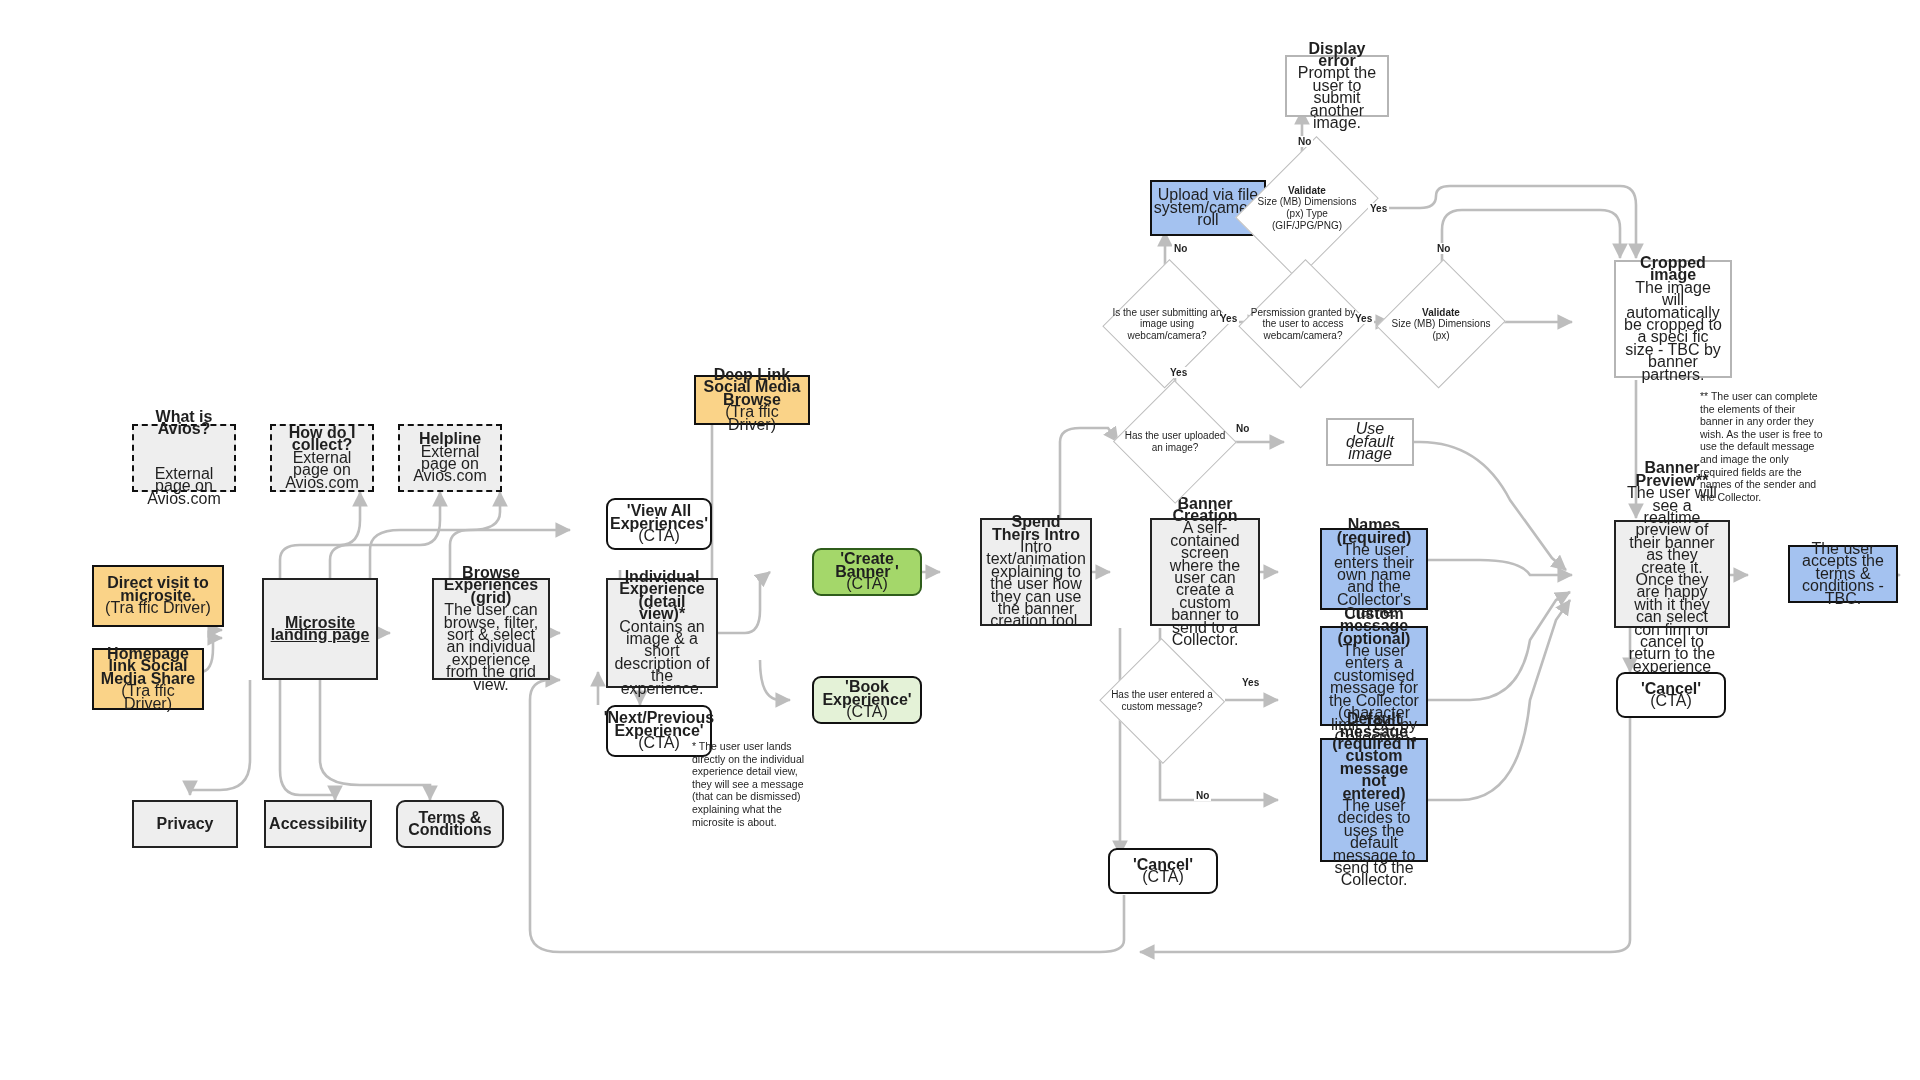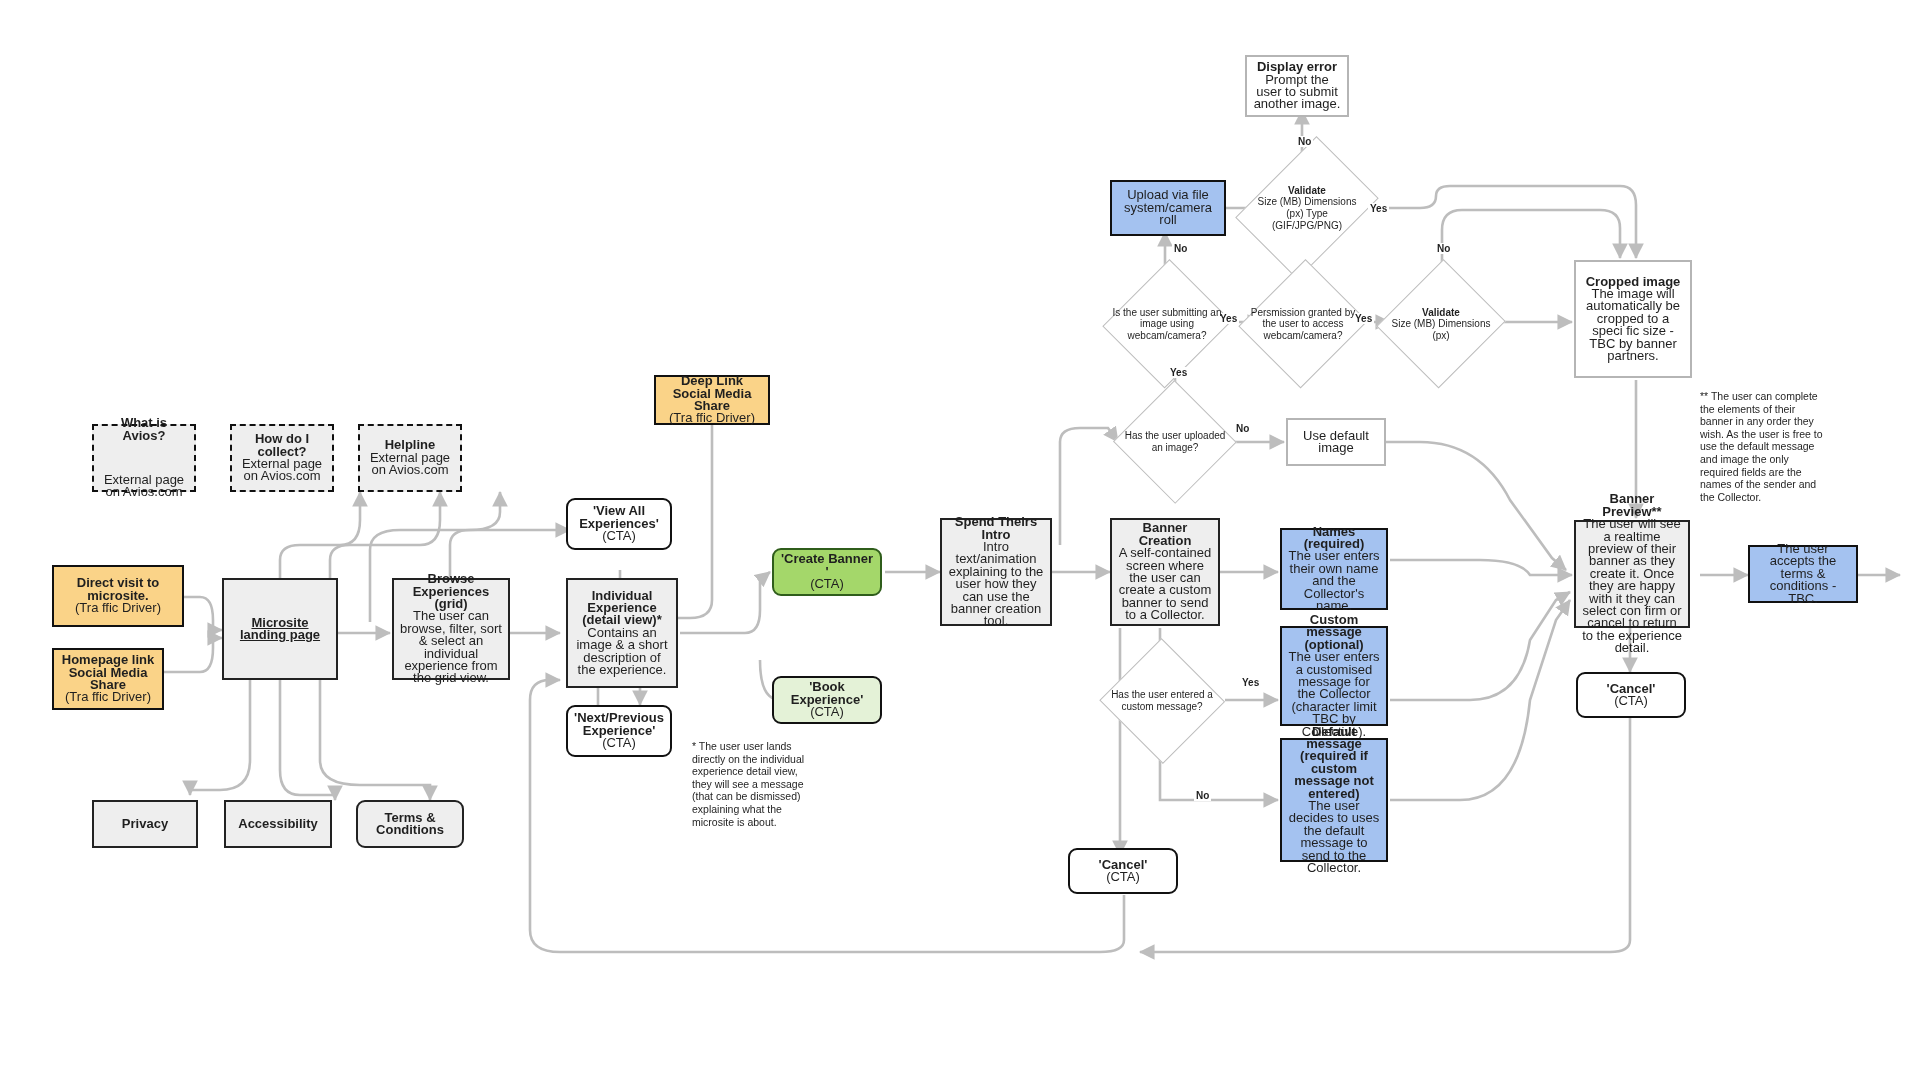--- a/index.html
+++ b/index.html
@@ -2,21 +2,21 @@
 <html><head>
 <meta charset="utf-8">
 <style>
   html,body{margin:0;padding:0;background:#ffffff;}
   body{width:1920px;height:1080px;overflow:hidden;font-family:"Liberation Sans",sans-serif;}
   #canvas{position:relative;width:1920px;height:1080px;}
   svg.edges{position:absolute;left:0;top:0;width:1920px;height:1080px;pointer-events:none;}
 
   .node{position:absolute;box-sizing:border-box;display:flex;flex-direction:column;
         align-items:center;justify-content:center;text-align:center;padding:4px 6px;
-        font-size:13px;line-height:12.4px;color:#1f1f1f;}
+        font-size:16px;line-height:12.4px;color:#1f1f1f;margin-left:40px;}
   .node .t{font-weight:bold;display:block;}
   .node .d{display:block;}
 
   
   .proc{background:#eeeeee;border:2.5px solid #222;}
   
   .cta{background:#ffffff;border:2.5px solid #111;border-radius:9px;}
   
   .ext{background:#eeeeee;border:2.5px dashed #111;}
   
@@ -154,21 +154,21 @@
 
   <div class="node entry" style="left:52px;top:565px;width:132px;height:62px;">
     <span class="t">Direct visit to microsite.</span>
     <span class="d">(Tra ffic Driver)</span>
   </div>
   <div class="node entry" style="left:52px;top:648px;width:112px;height:62px;">
     <span class="t">Homepage link Social Media Share</span>
     <span class="d">(Tra ffic Driver)</span>
   </div>
   <div class="node entry" style="left:654px;top:375px;width:116px;height:50px;">
-    <span class="t">Deep Link Social Media Share</span>
+    <span class="t">Deep Link Social Media Browse</span>
     <span class="d">(Tra ffic Driver)</span>
   </div>
 
   <div class="node proc" style="left:222px;top:578px;width:116px;height:102px;text-decoration:underline;">
     <span class="t">Microsite landing page</span>
   </div>
 
   <div class="node proc" style="left:392px;top:578px;width:118px;height:102px;">
     <span class="t">Browse Experiences (grid)</span>
     <span class="d">The user can browse, filter, sort &amp; select an individual experience from the grid view.</span>
@@ -238,21 +238,21 @@
   </div>
 
   <div class="node light" style="left:1245px;top:55px;width:104px;height:62px;">
     <span class="t">Display error</span>
     <span class="d">Prompt the user to submit another image.</span>
   </div>
   <div class="node light" style="left:1574px;top:260px;width:118px;height:118px;">
     <span class="t">Cropped image</span>
     <span class="d">The image will automatically be cropped to a speci    fic size - TBC by banner partners.</span>
   </div>
-  <div class="node light" style="left:1286px;top:418px;width:100px;height:48px;">
+  <div class="node light" style="left:1286px;top:418px;width:88px;height:48px;font-style:italic;">
     <span class="d">Use default image</span>
   </div>
 
   <div class="node proc" style="left:1574px;top:520px;width:116px;height:108px;">
     <span class="t">Banner Preview**</span>
     <span class="d">The user will see a realtime preview of their banner as they create it. Once they are happy with it they can select con   firm or cancel to return to the experience detail.</span>
   </div>
 
   <div class="node cta" style="left:1576px;top:672px;width:110px;height:46px;">
     <span class="t">'Cancel'</span>

